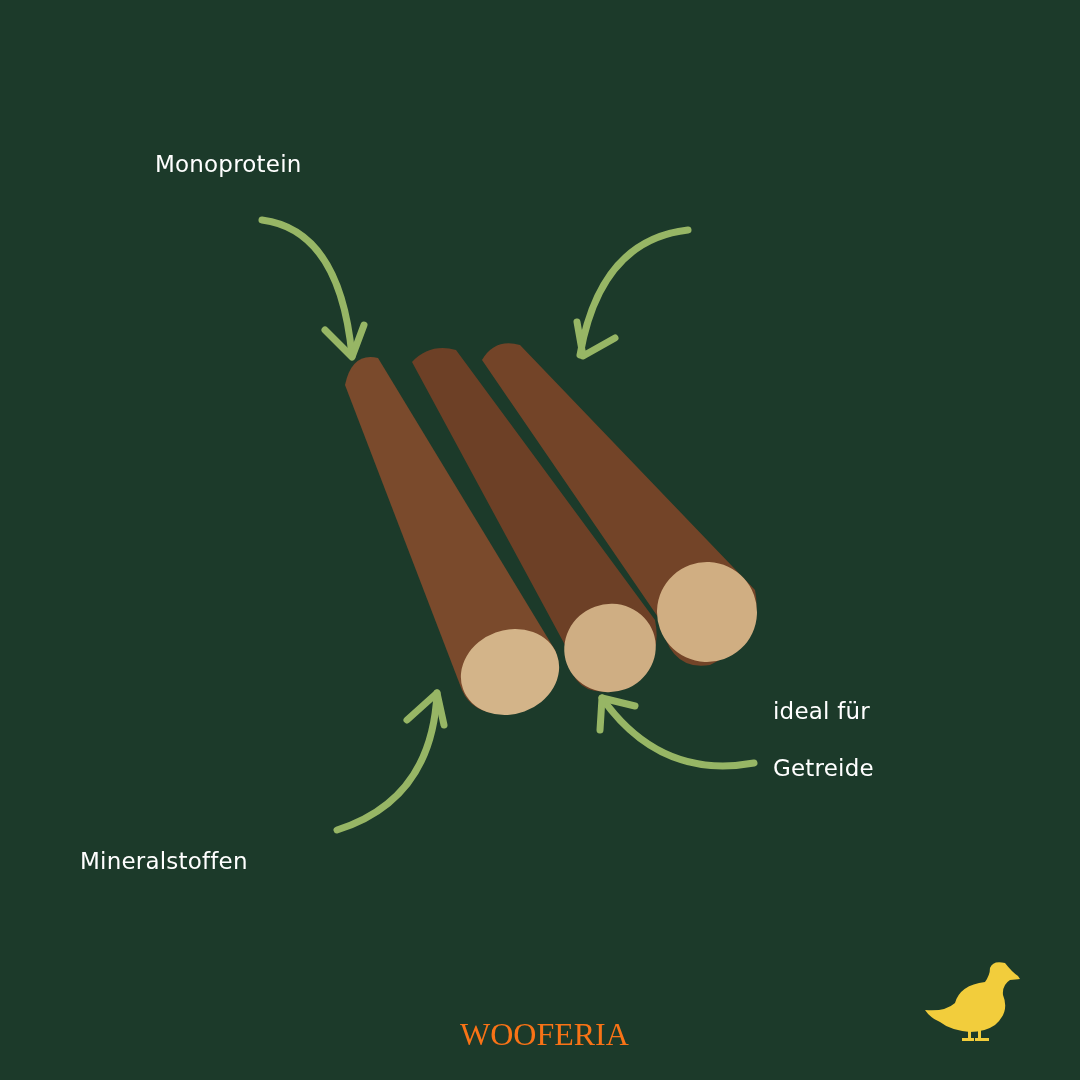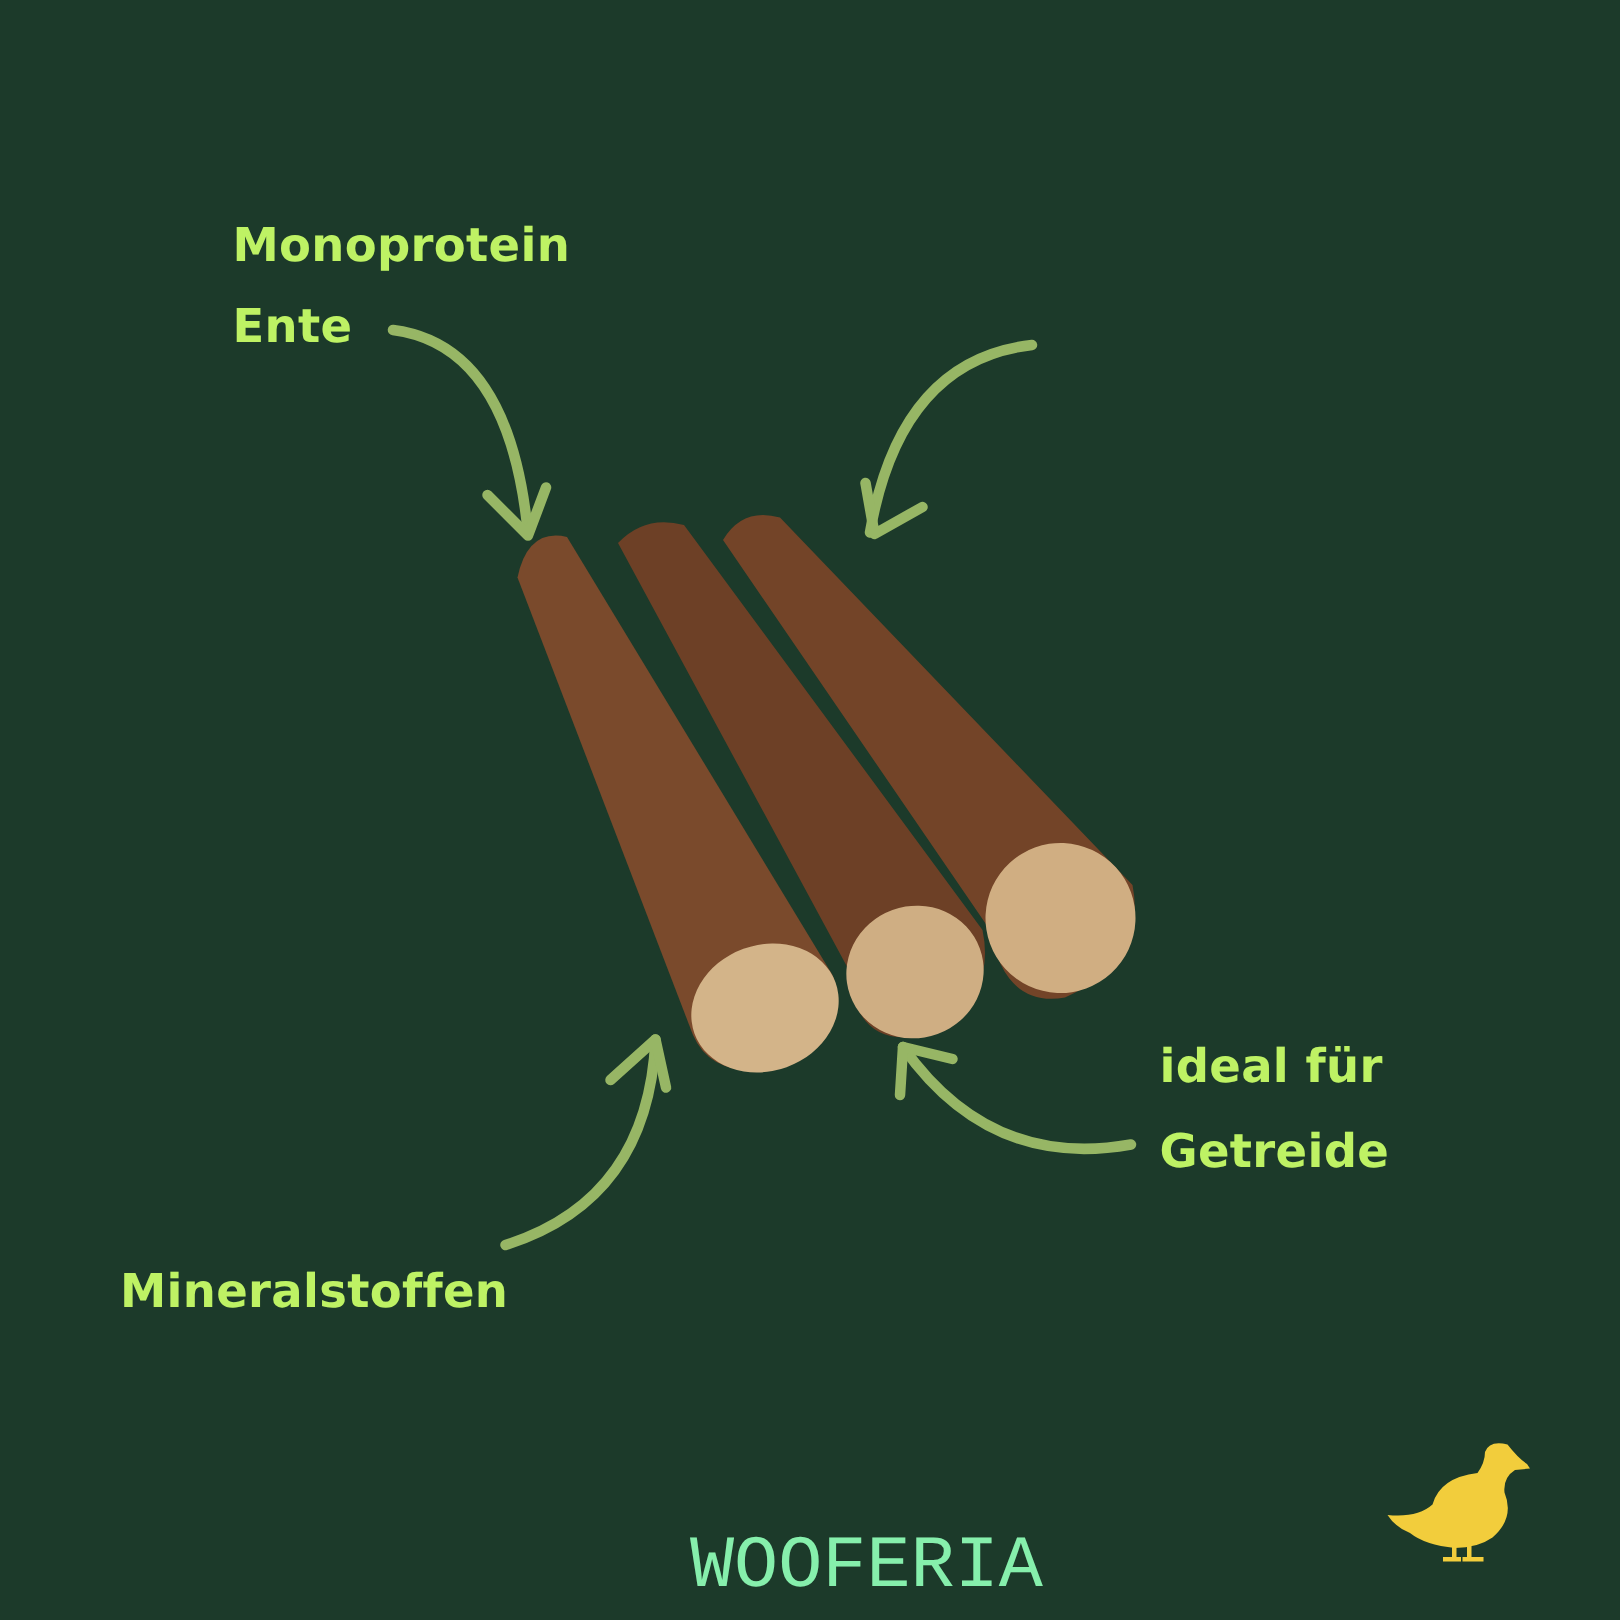--- a/index.html
+++ b/index.html
@@ -1,22 +1,22 @@
 <!DOCTYPE html>
 <html><head>
 <meta charset="utf-8">
 <style>
   html, body { margin: 0; padding: 0; }
   body { width: 1080px; height: 1080px; background: #1c3a2a; position: relative; overflow: hidden;
          font-family: "DejaVu Sans", sans-serif; }
-  .label { position: absolute; color: #bef264; font-weight: bold; font-size: 31px; line-height: 54px; letter-spacing: 0.2px; }
+  .label { position: absolute; color: #ffffff; font-weight: normal; font-size: 23px; line-height: 54px; letter-spacing: 0.2px; }
   .label span { display: block; white-space: nowrap; }
   svg.layer { position: absolute; left: 0; top: 0; }
-  .logo { position: absolute; left: 460px; top: 1016px; color: #86efac; font-family: Liberation Mono, monospace;
-          font-size: 49px; letter-spacing: 0px; font-weight: normal; }
+  .logo { position: absolute; left: 460px; top: 1016px; color: #f97316; font-family: Liberation Serif, serif;
+          font-size: 32px; letter-spacing: 0px; font-weight: normal; }
 </style>
 </head>
 <body>
 
 <svg class="layer" width="1080" height="1080" viewBox="0 0 1080 1080">
 
   <g>
 
     <path d="M345,385 Q352,352 378,358 L555,650 Q570,690 520,712 Q475,720 462,690 Z" fill="#7a4a2c"></path>
     <ellipse cx="510" cy="672" rx="50" ry="42" fill="#d3b489" transform="rotate(-20 510 672)"></ellipse>
@@ -46,21 +46,20 @@
     <path d="M925,1010 Q945,1012 955,1003 Q960,985 985,982 Q990,975 990,968 Q993,960 1005,963 Q1012,972 1018,976 L1020,979 L1010,980 Q1002,985 1003,995 Q1010,1012 995,1025 Q985,1032 970,1032 Q950,1030 940,1022 Q930,1018 925,1010 Z"></path>
     <rect x="968" y="1028" width="3" height="12"></rect>
     <rect x="978" y="1028" width="3" height="12"></rect>
     <rect x="962" y="1038" width="12" height="3"></rect>
     <rect x="975" y="1038" width="14" height="3"></rect>
   </g>
 </svg>
 
 <div class="label" style="left:155px; top:137px;">
   <span>Monoprotein</span>
-  <span>Ente</span>
 </div>
 
 <div class="label" style="left:697px; top:183px;">
 </div>
 
 <div class="label" style="left:773px; top:683px; line-height:57px;">
   <span>ideal für</span>
   <span>Getreide</span>
 </div>
 

